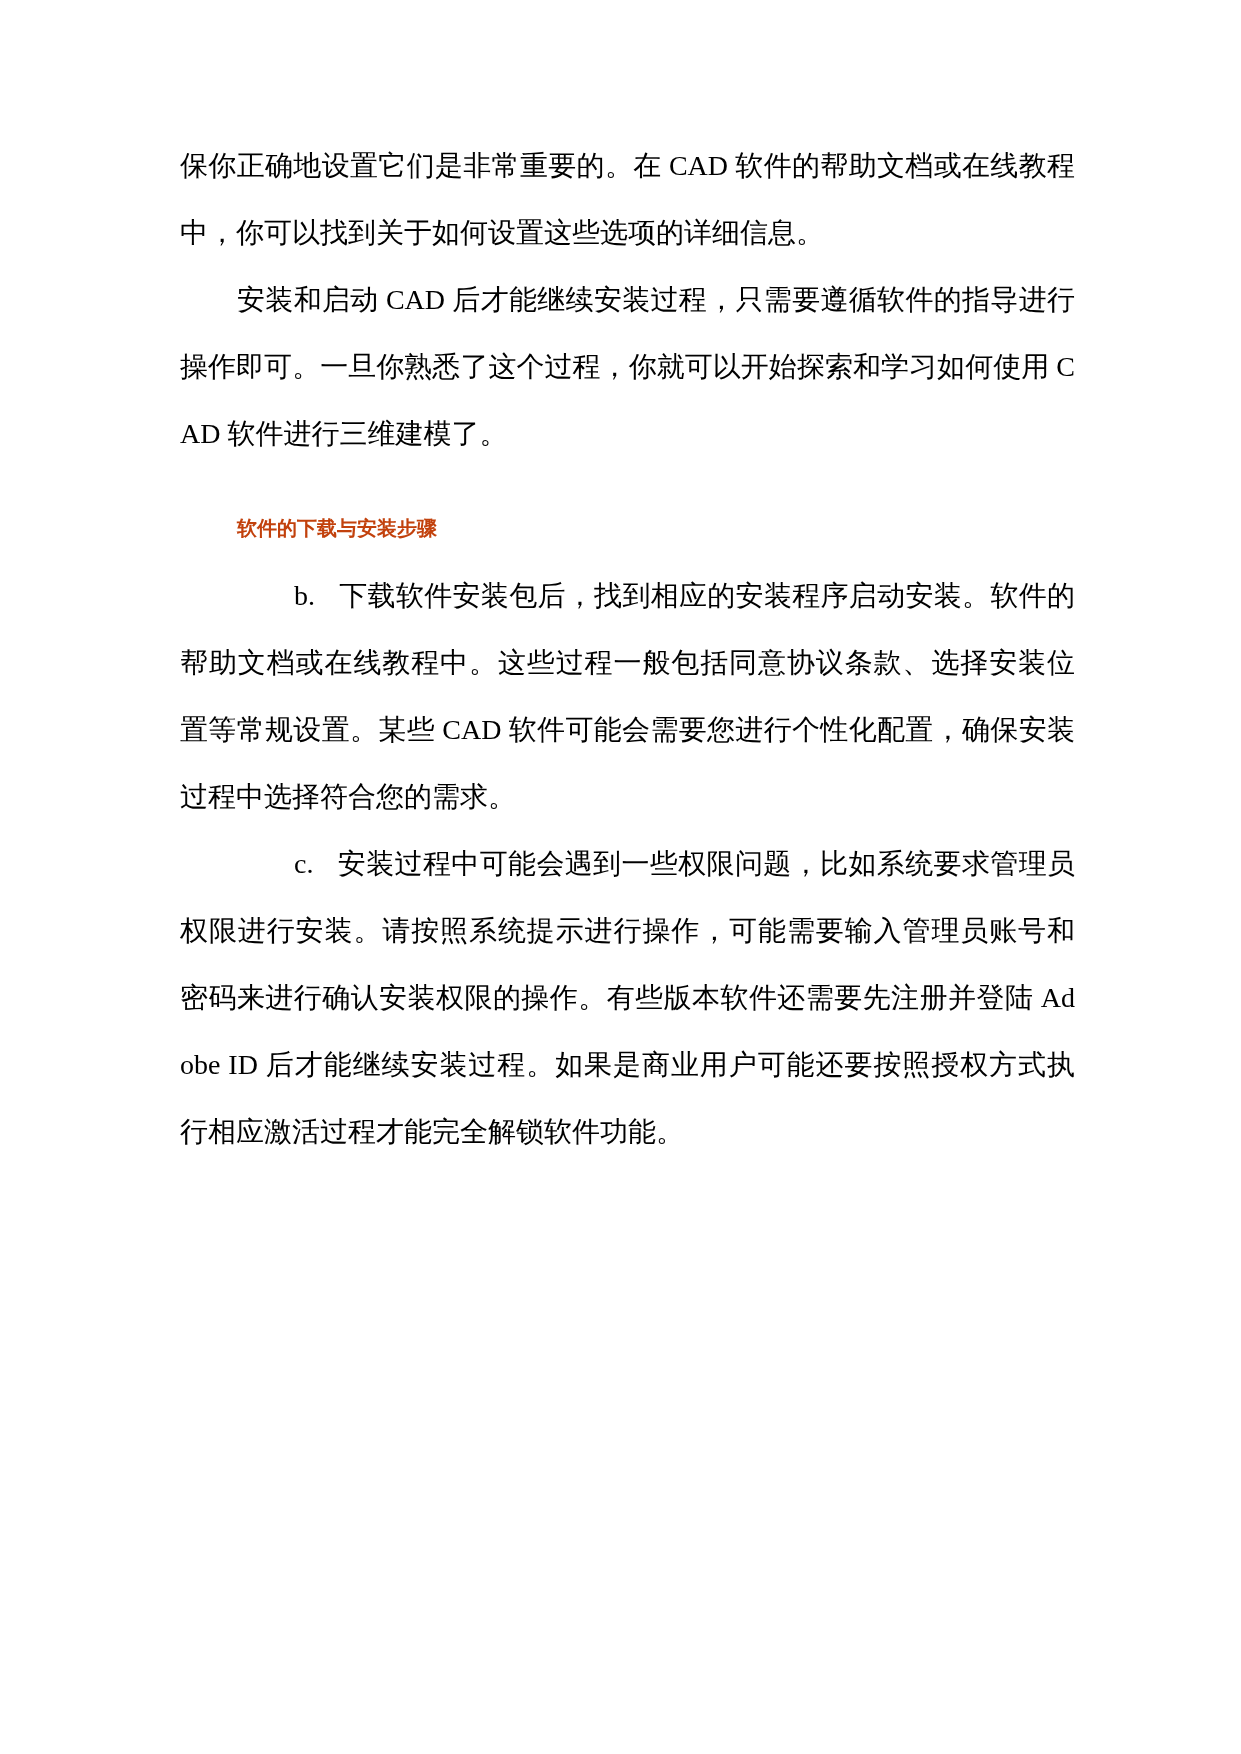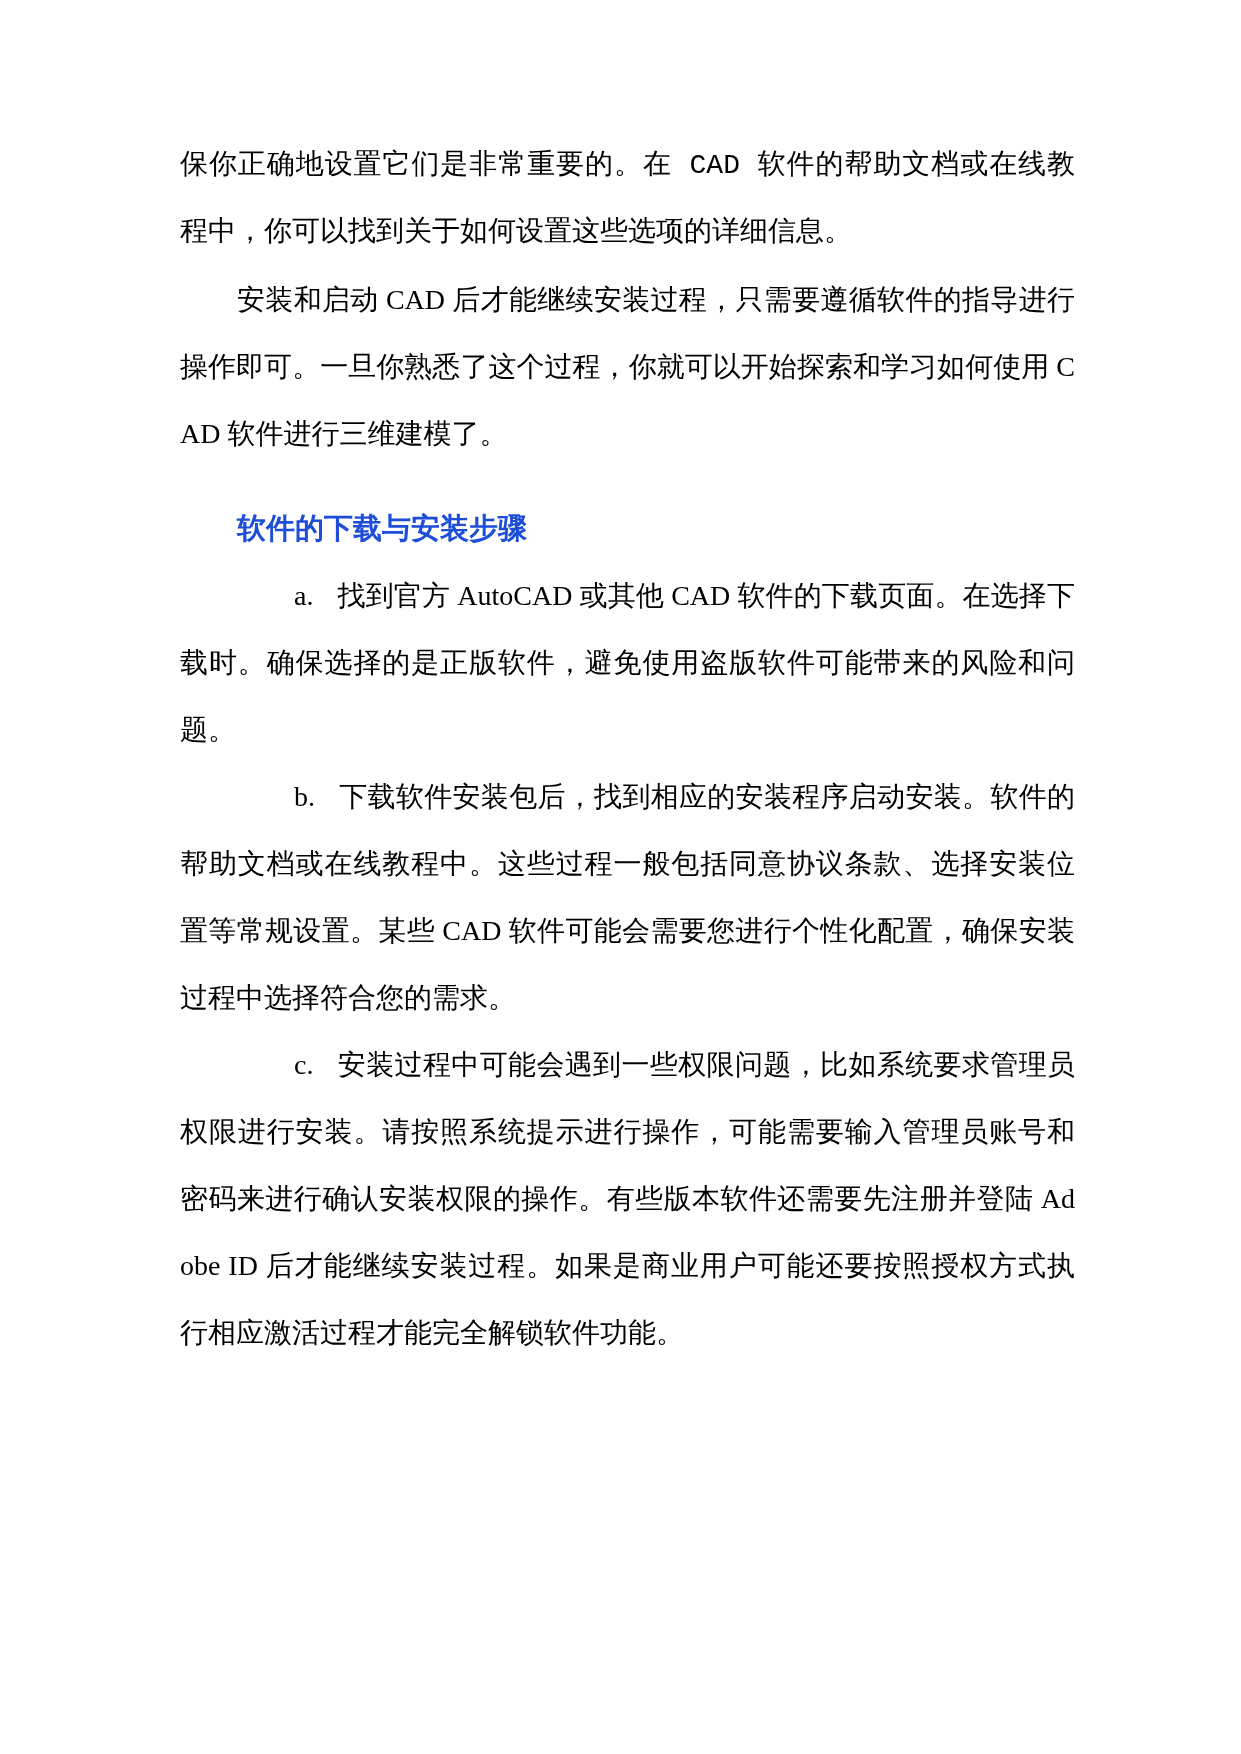--- a/index.html
+++ b/index.html
@@ -26,51 +26,47 @@
     font-size: 28px;
     line-height: 67px;
     text-align: justify;
     word-break: break-all;
   }
   .indent {
     text-indent: 57px;
   }
   .no-indent {
     text-indent: 0;
-    font-family: Liberation Mono, monospace;
   }
   .heading {
     margin: 28px 0 0 0;
-    color: #1d4ed8;
+    color: #c2410c;
     font-family: "Liberation Sans", "DejaVu Sans", sans-serif;
     font-weight: bold;
-    font-size: 29px;
+    font-size: 20px;
     line-height: 67px;
     text-indent: 57px;
   }
   .list-marker {
     display: inline-block;
     margin-right: 24px;
     font-family: "Liberation Serif", "DejaVu Serif", serif;
   }
 </style>
 </head>
 <body>
 
 <div class="page">
 
   <p class="body-p no-indent">保你正确地设置它们是非常重要的。在 CAD 软件的帮助文档或在线教程中，你可以找到关于如何设置这些选项的详细信息。</p>
 
   <p class="body-p indent">安装和启动 CAD 后才能继续安装过程，只需要遵循软件的指导进行操作即可。一旦你熟悉了这个过程，你就可以开始探索和学习如何使用 CAD 软件进行三维建模了。</p>
 
   <h2 class="heading">软件的下载与安装步骤</h2>
 
-  <p class="body-p indent">
-    <span class="list-marker">a.</span><span>找到官方 AutoCAD 或其他 CAD 软件的下载页面。在选择下载时。确保选择的是正版软件，避免使用盗版软件可能带来的风险和问题。</span>
-  </p>
 
   <p class="body-p indent">
     <span class="list-marker">b.</span><span>下载软件安装包后，找到相应的安装程序启动安装。软件的帮助文档或在线教程中。这些过程一般包括同意协议条款、选择安装位置等常规设置。某些 CAD 软件可能会需要您进行个性化配置，确保安装过程中选择符合您的需求。</span>
   </p>
 
   <p class="body-p indent">
     <span class="list-marker">c.</span><span>安装过程中可能会遇到一些权限问题，比如系统要求管理员权限进行安装。请按照系统提示进行操作，可能需要输入管理员账号和密码来进行确认安装权限的操作。有些版本软件还需要先注册并登陆 Adobe ID 后才能继续安装过程。如果是商业用户可能还要按照授权方式执行相应激活过程才能完全解锁软件功能。</span>
   </p>
 
 </div>

